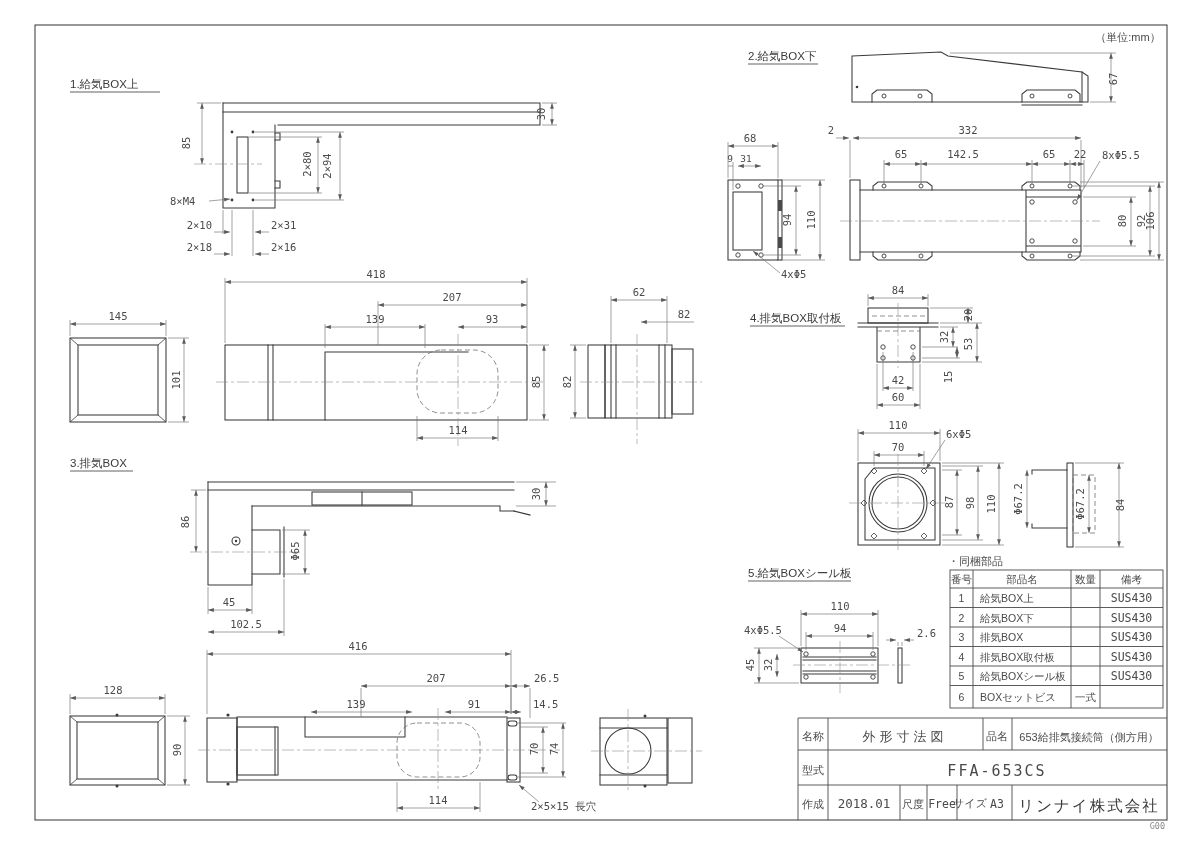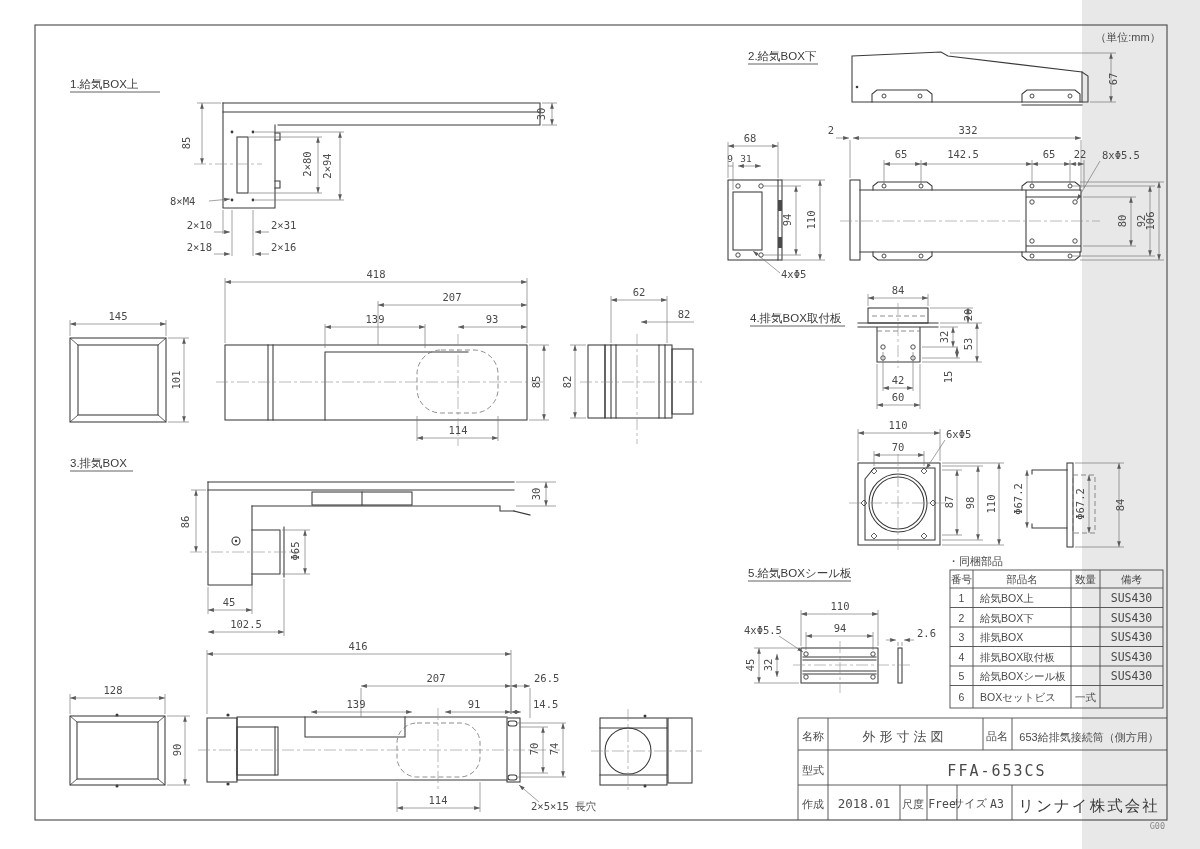--- a/index.html
+++ b/index.html
@@ -1,16 +1,16 @@
 <!DOCTYPE html>
 <html><head>
 <meta charset="utf-8">
 <style>
   html,body{margin:0;padding:0;background:#e8e8e8;}
-  .page{position:relative;width:1082px;height:849px;background:#ffffff;font-family:"Liberation Sans",sans-serif;}
+  .page{position:relative;width:1200px;height:849px;background:#ffffff;font-family:"Liberation Sans",sans-serif;}
   svg{display:block}
   .ol{stroke:#3a3a3a;stroke-width:1.05;fill:none;stroke-linecap:square}
   .thin{stroke:#3a3a3a;stroke-width:0.8;fill:none}
   .dl{stroke:#6f6f6f;stroke-width:0.65;fill:none}
   .tl{stroke:#4a4a4a;stroke-width:0.9;fill:none}
   .cl{stroke:#8d8d8d;stroke-width:0.6;fill:none;stroke-dasharray:12 3 3 3}
   .dash{stroke:#6a6a6a;stroke-width:0.75;fill:none;stroke-dasharray:5 3}
   .d2{marker-start:url(#ma);marker-end:url(#ma)}
   .d1{marker-end:url(#ma)}
   text{fill:#4a4a4a}

